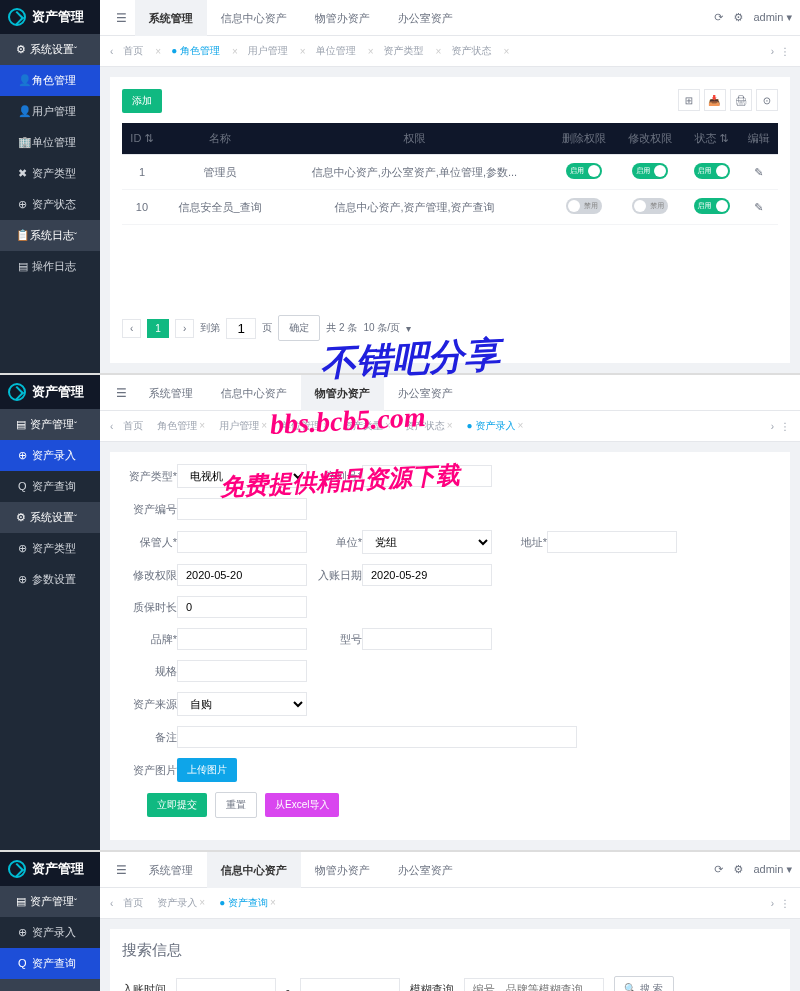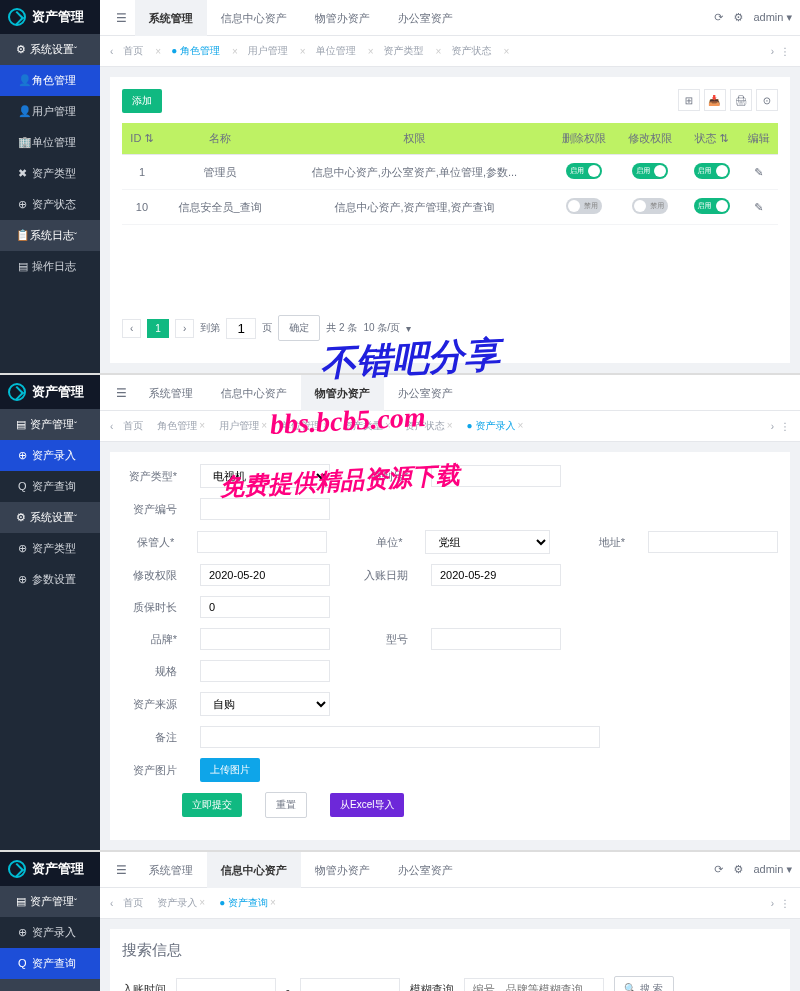--- a/index.html
+++ b/index.html
@@ -24,42 +24,42 @@
 .topbar-right{display:flex;align-items:center;gap:10px;color:#6b7280;font-size:11px}
 .breadcrumb{background:#fff;padding:6px 10px;display:flex;align-items:center;gap:6px;font-size:10px;color:#9ca3af;border-bottom:1px solid #e5e7eb}
 .bc-item{padding:2px 4px;cursor:pointer}
 .bc-item.active{color:#0ea5e9}
 .bc-close{color:#ccc;margin-left:2px}
 .bc-arrow{margin-left:auto;display:flex;gap:6px}
 .content{padding:12px;background:#fff;margin:10px}
 .toolbar{display:flex;justify-content:space-between;margin-bottom:10px}
 .btn{padding:5px 10px;border:none;cursor:pointer;font-size:10px;border-radius:2px}
 .btn-green{background:#10b981;color:#fff}
-.btn-orange{background:#6d28d9;color:#fff}
+.btn-orange{background:#d946ef;color:#fff}
 .btn-default{background:#fff;border:1px solid #d1d5db;color:#6b7280}
 .tool-icons{display:flex;gap:4px}
 .tool-icon{width:22px;height:22px;border:1px solid #e5e7eb;display:flex;align-items:center;justify-content:center;cursor:pointer;font-size:10px;color:#6b7280}
 table{width:100%;border-collapse:collapse;font-size:11px}
-th{background:#bef264;padding:8px 4px;text-align:center;color:#6b7280;font-weight:normal;border-bottom:1px solid #e5e7eb}
+th{background:#0f172a;padding:8px 4px;text-align:center;color:#6b7280;font-weight:normal;border-bottom:1px solid #e5e7eb}
 td{padding:8px 4px;text-align:center;border-bottom:1px solid #f3f4f6;color:#6b7280}
 .toggle{display:inline-block;width:36px;height:16px;border-radius:8px;position:relative;cursor:pointer}
 .toggle.on{background:#10b981}
 .toggle.off{background:#d1d5db}
 .toggle::after{content:'';position:absolute;width:12px;height:12px;background:#fff;border-radius:50%;top:2px}
 .toggle.on::after{right:2px}
 .toggle.off::after{left:2px}
 .toggle-label{position:absolute;font-size:7px;color:#fff;top:3px}
 .toggle.on .toggle-label{left:4px}
 .toggle.off .toggle-label{right:4px;color:#888}
 .edit-icon{cursor:pointer;color:#6b7280}
 .pagination{display:flex;align-items:center;gap:6px;padding:10px 0;font-size:10px;color:#6b7280}
 .page-btn{padding:3px 7px;border:1px solid #e5e7eb;cursor:pointer}
 .page-btn.active{background:#10b981;color:#fff;border-color:#10b981}
 .page-input{width:30px;padding:2px;border:1px solid #e5e7eb;text-align:center}
-.form-row{display:flex;align-items:center;margin-bottom:10px;gap:23px;font-size:11px}
+.form-row{display:flex;align-items:center;margin-bottom:10px;gap:0;font-size:11px}
 .form-label{width:55px;text-align:right;color:#6b7280}
 .form-input{padding:4px 8px;border:1px solid #e5e7eb;width:130px;font-size:11px}
 .form-select{padding:4px 8px;border:1px solid #e5e7eb;width:130px;font-size:11px;background:#fff}
 .watermark{position:absolute;pointer-events:none;z-index:100;font-weight:bold;font-style:italic;transform:rotate(-3deg)}
 .wm1{color:#2020dd;font-size:36px;top:335px;left:320px;font-family:cursive}
 .wm2{color:#ff0080;font-size:28px;top:405px;left:270px;font-family:cursive}
 .wm3{color:#ff0080;font-size:24px;top:465px;left:220px;font-family:cursive}
 .search-box{display:flex;gap:10px;align-items:center;padding:8px 0}
 </style>
 </head>
@@ -269,21 +269,21 @@
       <select class="form-select"><option>自购</option></select>
     </div>
     <div class="form-row">
       <span class="form-label">备注</span>
       <input class="form-input" style="width: 400px;">
     </div>
     <div class="form-row">
       <span class="form-label">资产图片</span>
       <button class="btn" style="background:#0ea5e9;color:#fff">上传图片</button>
     </div>
-    <div class="form-row" style="margin-left:60px;">
+    <div class="form-row" style="margin-left:25px;gap:8px">
       <button class="btn btn-green">立即提交</button>
       <button class="btn btn-default">重置</button>
       <button class="btn btn-orange">从Excel导入</button>
     </div>
   </div>
 </div>
 </div>
 
 <div class="screenshot">
 <div class="sidebar">

